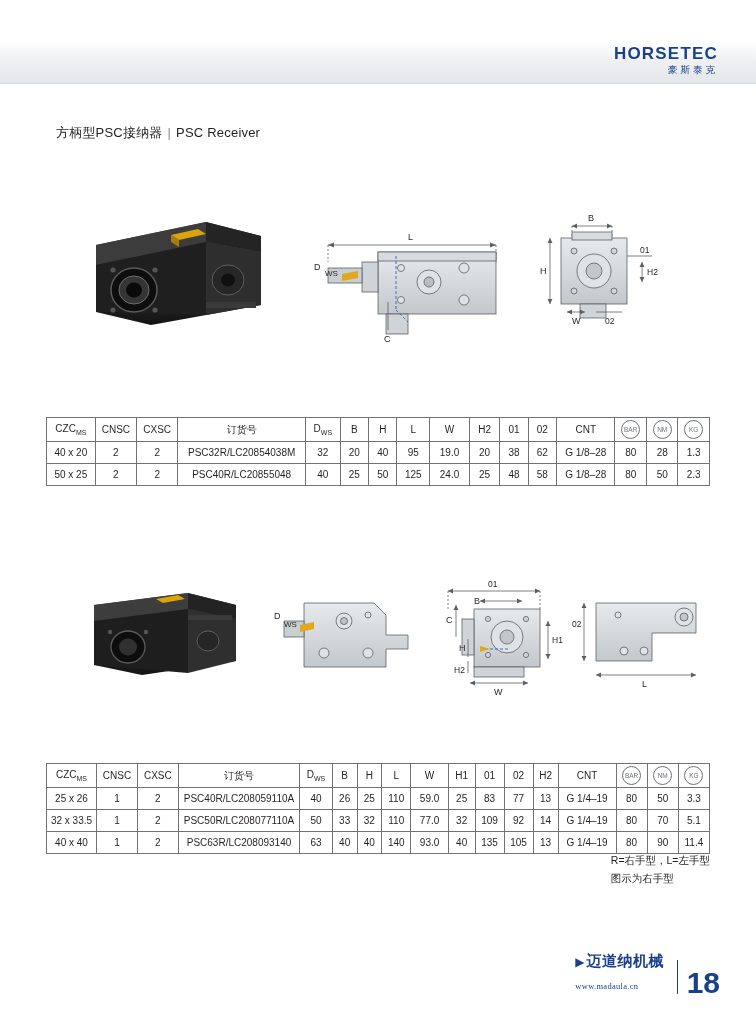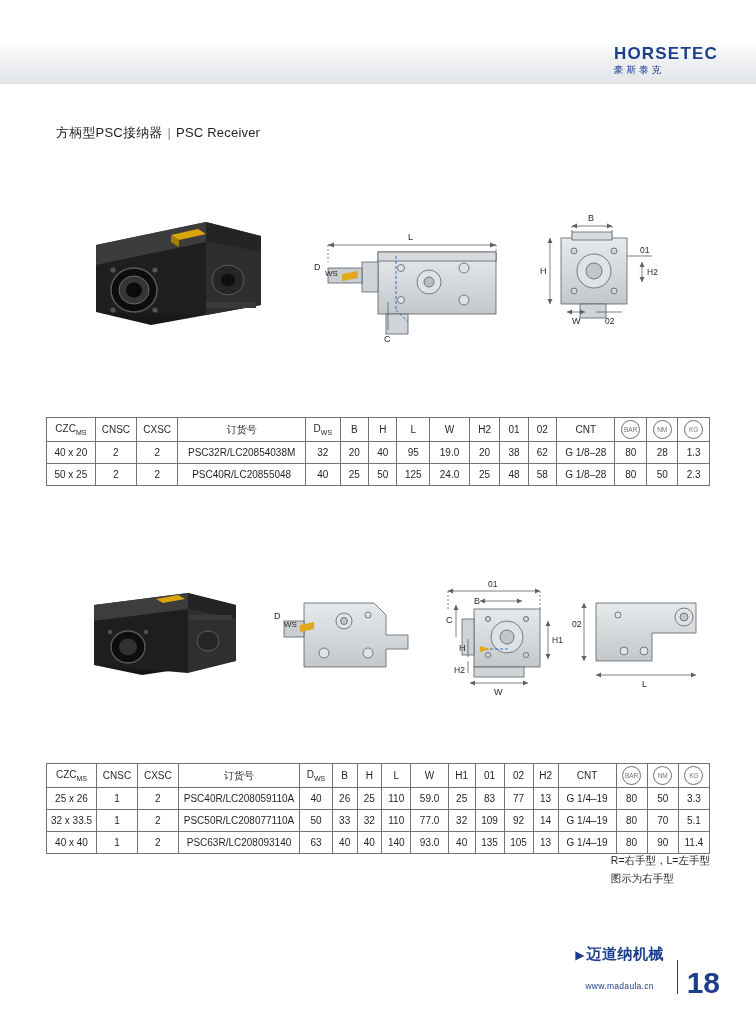--- a/index.html
+++ b/index.html
@@ -18,20 +18,21 @@
   .header-band {
     position: absolute;
     left: 0; top: 42px;
     width: 756px; height: 42px;
     background: linear-gradient(to bottom, #ffffff 0%, #eef0f2 45%, #e4e7ea 100%);
     border-bottom: 1px solid #d9dde1;
   }
   .brand {
     position: absolute;
     right: 38px; top: 45px;
+    text-align: right;
     line-height: 1;
   }
   .brand-name {
     font-size: 17px;
     font-weight: bold;
     letter-spacing: 1.2px;
     color: #1b3f8b;
     font-family: "Liberation Sans", sans-serif;
   }
   .brand-cn {
@@ -96,39 +97,40 @@
 
   
   .footer {
     position: absolute;
     left: 0; bottom: 0;
     width: 756px; height: 96px;
   }
   .footer-logo {
     position: absolute;
     right: 92px; bottom: 36px;
-    text-align: center;
+    text-align: left;
     line-height: 1.15;
+    font-family: Liberation Serif, serif;
   }
   .footer-logo .cn {
     font-size: 15px;
     font-weight: bold;
     color: #1b3f8b;
     letter-spacing: .5px;
   }
   .footer-logo .tri {
     color: #1b3f8b;
     font-size: 12px;
     margin-right: 2px;
   }
   .footer-logo .url {
     font-size: 8.5px;
     color: #1b3f8b;
     letter-spacing: .3px;
-    margin-top: 19px;
+    margin-top: 12px;
   }
   .footer-divider {
     position: absolute;
     right: 78px; bottom: 34px;
     width: 1px; height: 34px;
     background: #1b3f8b;
   }
   .page-number {
     position: absolute;
     right: 36px; bottom: 30px;

